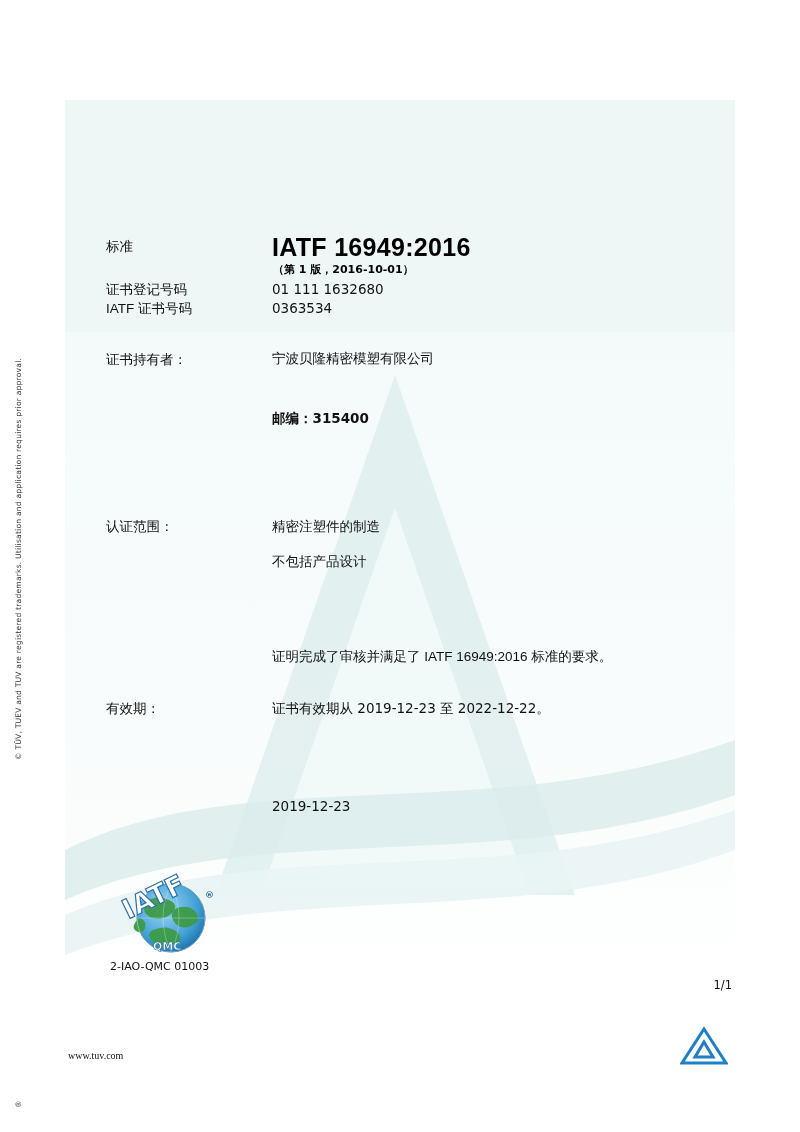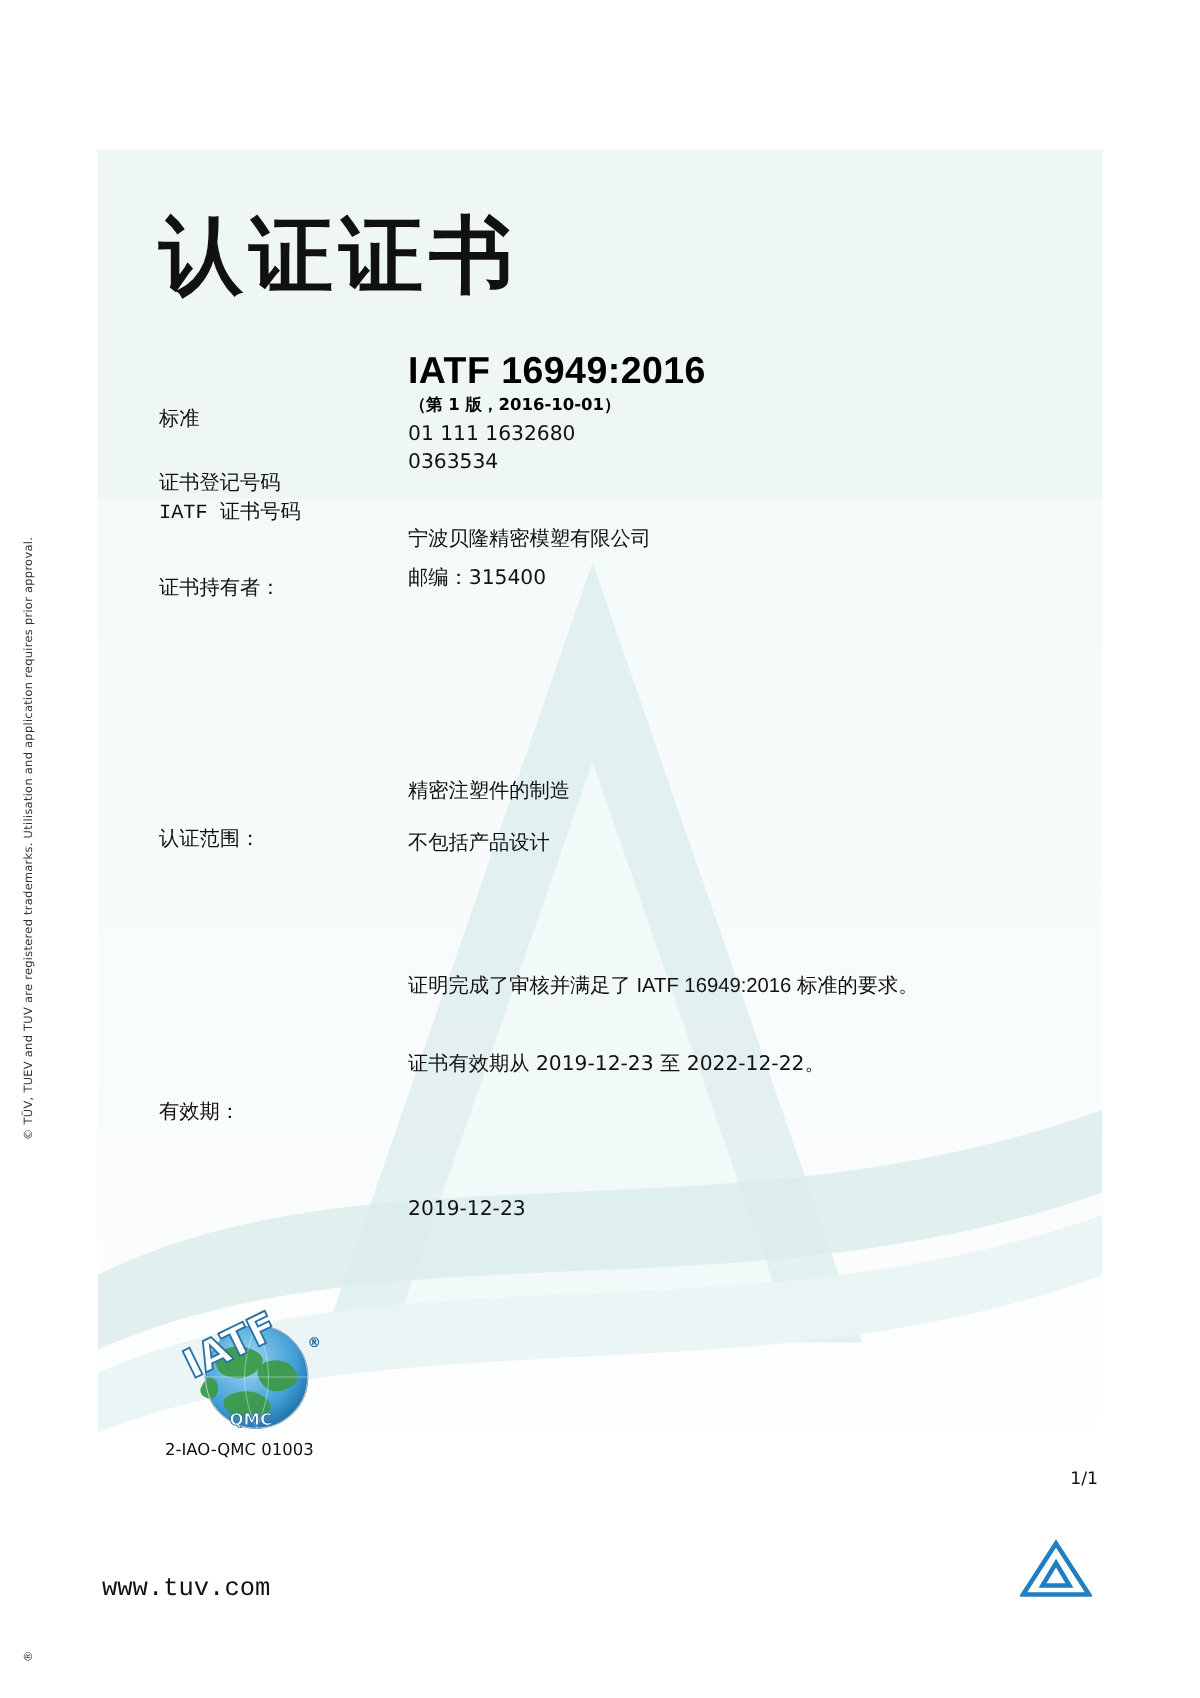--- a/index.html
+++ b/index.html
@@ -72,21 +72,21 @@
     top: 143px;
     font-family: "DejaVu Sans", sans-serif;
     font-size: 56px;
     font-weight: bold;
     letter-spacing: 4px;
     color: #111;
     line-height: 1;
   }
 
   .row { position: absolute; font-size: 13.5px; color: #111; }
-  .label { left: 106px; font-family: Liberation Mono, monospace; margin-top: 32px; }
+  .label { left: 106px; font-family: Liberation Sans, sans-serif; }
   .value { left: 272px; font-family: "DejaVu Sans", sans-serif; }
 
   .std-name {
     position: absolute;
     left: 272px;
     top: 233px;
     font-family: "Liberation Sans", sans-serif;
     font-weight: bold;
     font-size: 25px;
     letter-spacing: 0.3px;
@@ -104,21 +104,21 @@
 
   .lbl-standard { top: 238px; }
   .lbl-regno    { top: 281px; }
   .lbl-iatfno   { top: 300px; }
   .val-regno    { top: 281px; }
   .val-iatfno   { top: 300px; }
 
   .lbl-holder   { top: 351px; }
   .val-holder1  { top: 350px; font-weight: normal; }
   .val-holder2  { top: 372px; }
-  .val-holder3  { top: 376px; }
+  .val-holder3  { top: 410px; font-weight: bold; }
 
   .lbl-scope    { top: 518px; }
   .val-scope1   { top: 518px; }
   .val-scope2   { top: 553px; }
 
   .val-statement { top: 648px; left: 272px; }
 
   .lbl-validity { top: 700px; }
   .val-validity { top: 700px; }
 
@@ -178,22 +178,22 @@
     font-family: "DejaVu Sans", sans-serif;
     font-size: 11.5px;
     color: #111;
   }
 
   
   .footer-url {
     position: absolute;
     left: 68px;
     top: 1050px;
-    font-family: Liberation Mono, monospace;
-    font-size: 17px;
+    font-family: Liberation Serif, serif;
+    font-size: 10px;
     color: #111;
   }
   .tuv-logo {
     position: absolute;
     right: 62px;
     top: 1022px;
     display: flex;
     align-items: flex-start;
   }
   .tuv-mark { margin-right: 10px; margin-top: 4px; }
@@ -250,21 +250,20 @@
   <div class="big-triangle"></div>
   <div class="big-triangle-inner"></div>
 
   <div class="swoosh">
     <svg width="670" height="290" viewBox="0 0 670 290" xmlns="http://www.w3.org/2000/svg">
       <path d="M0 150 C 180 60, 420 130, 670 40 L670 95 C 430 180, 190 115, 0 200 Z" fill="#dcecec" opacity="0.85"></path>
       <path d="M0 215 C 200 130, 430 195, 670 110 L670 150 C 440 235, 210 175, 0 255 Z" fill="#e9f4f4" opacity="0.9"></path>
     </svg>
   </div>
 
-  <div class="cert-title">认证证书</div>
 
   <div class="row label lbl-standard">标准</div>
   <div class="std-name">IATF 16949:2016</div>
   <div class="std-sub">（第 1 版，2016-10-01）</div>
 
   <div class="row label lbl-regno">证书登记号码</div>
   <div class="row value val-regno">01 111 1632680</div>
 
   <div class="row label lbl-iatfno">IATF 证书号码</div>
   <div class="row value val-iatfno">0363534</div>

